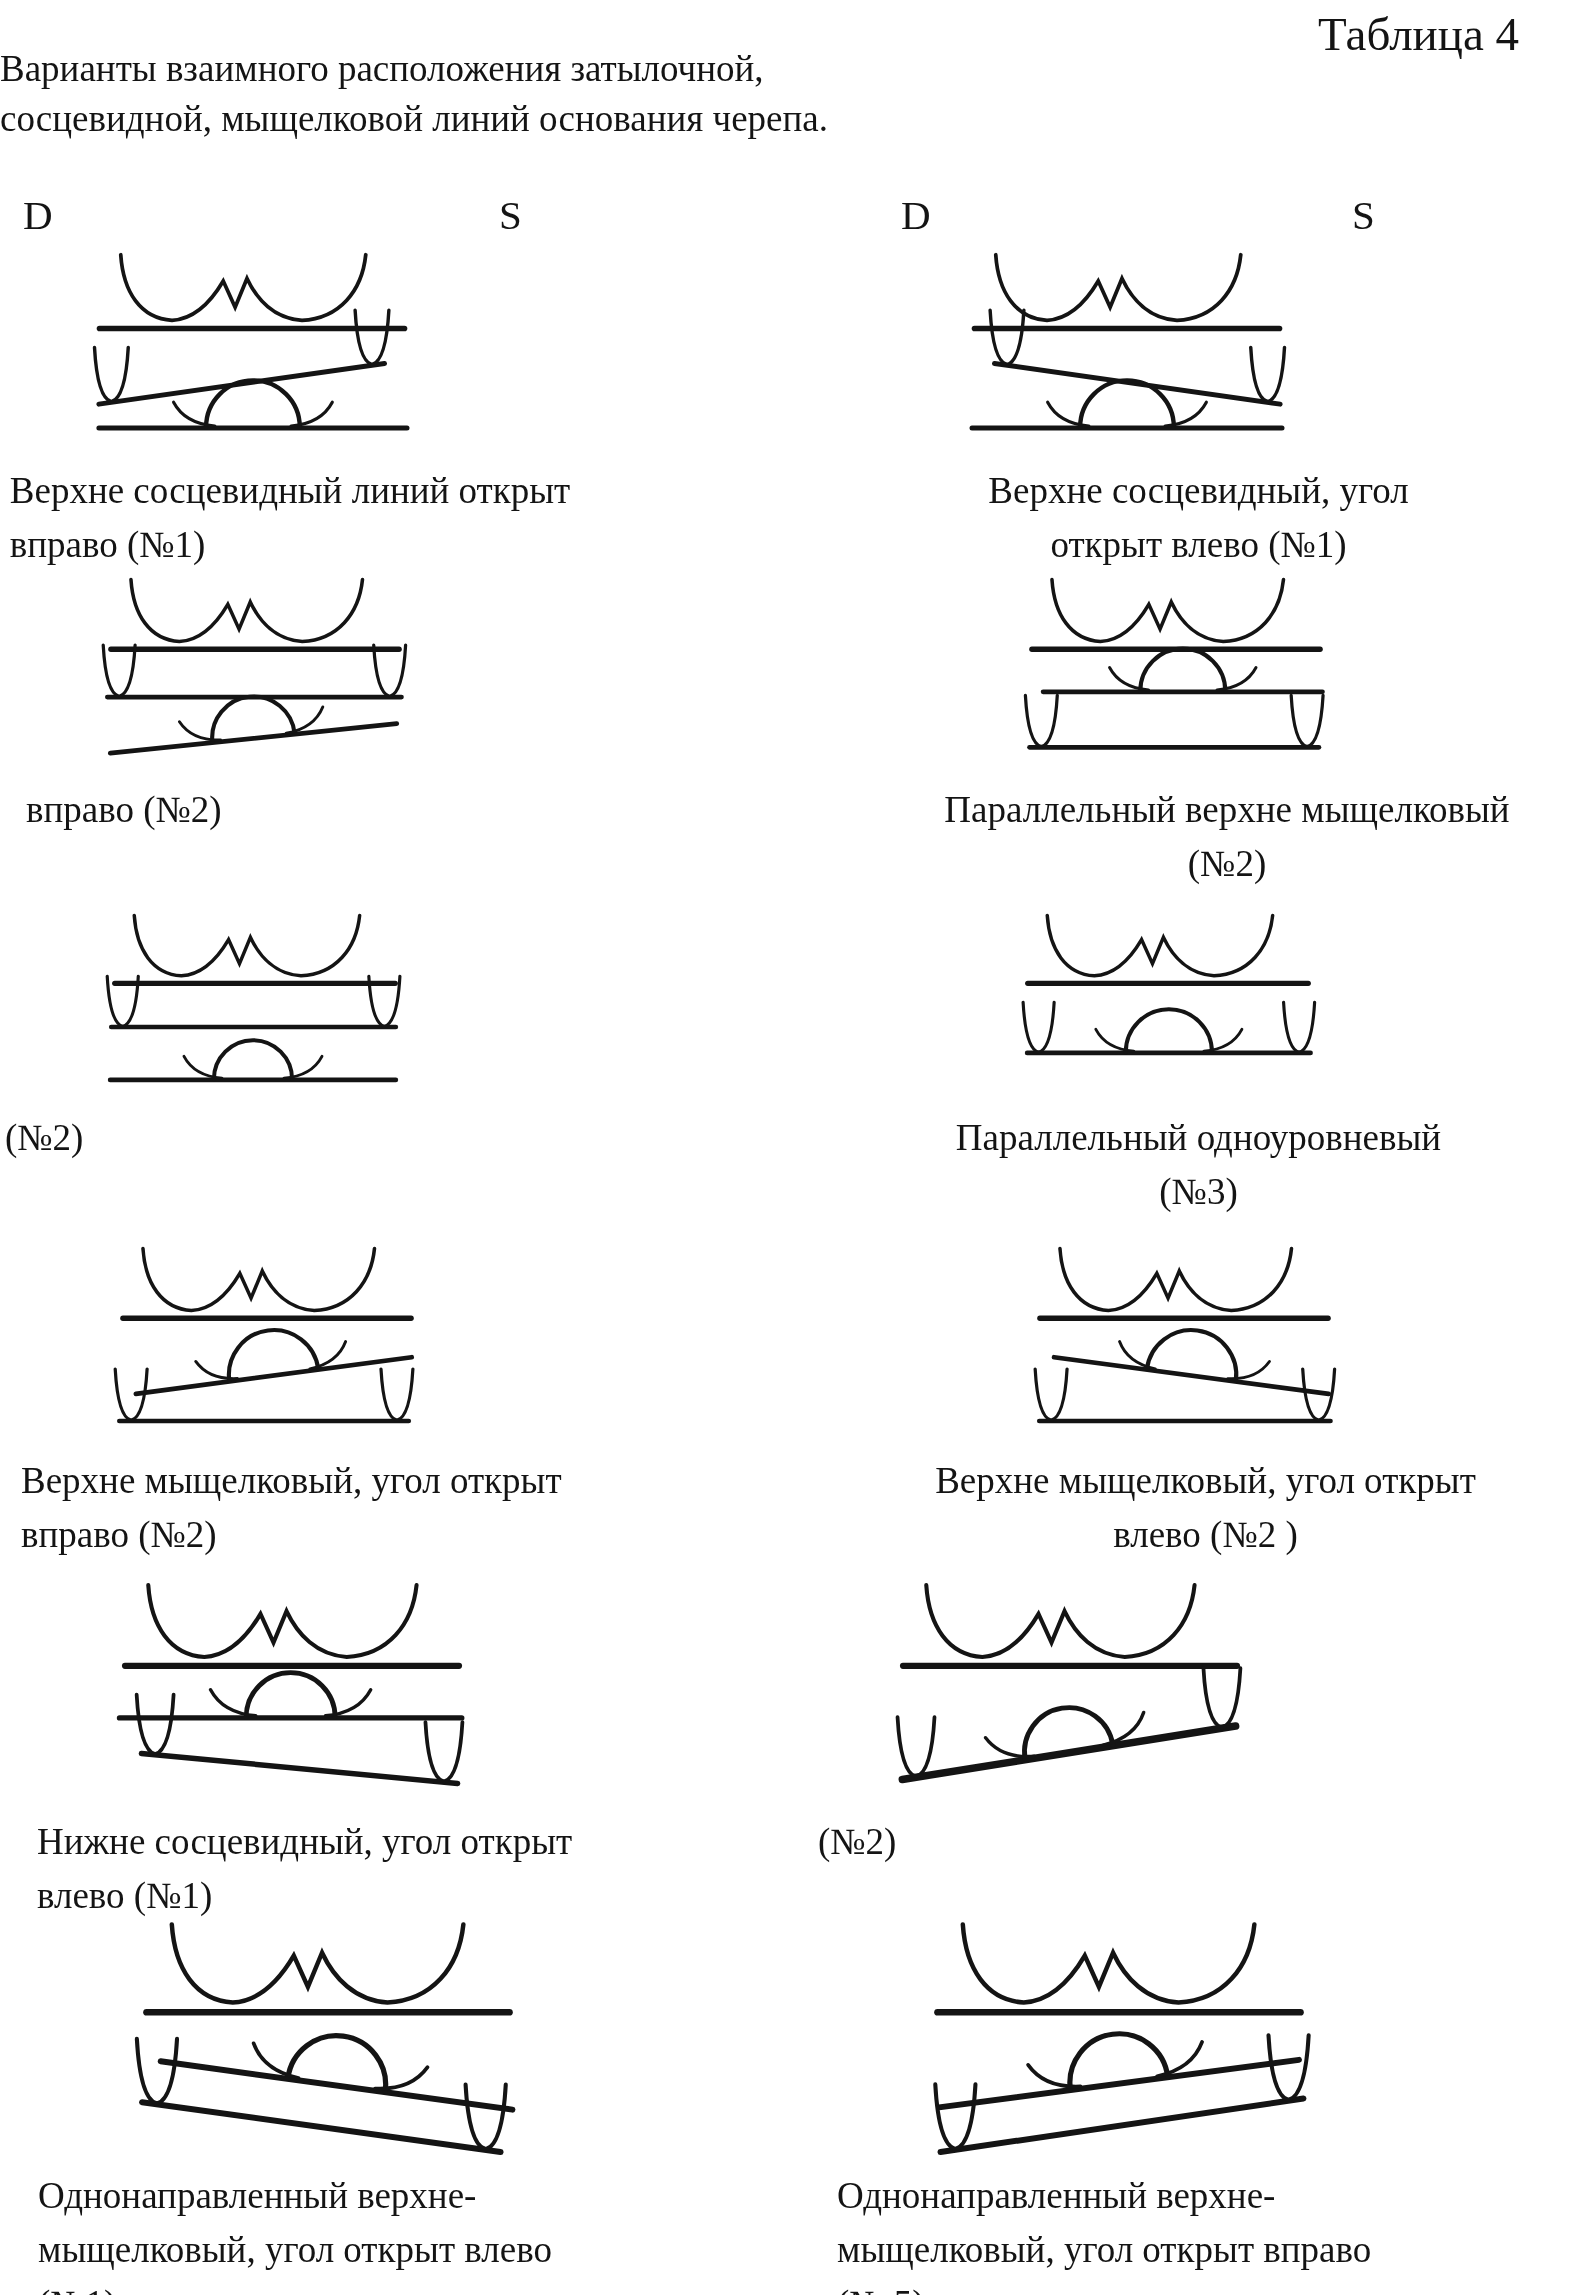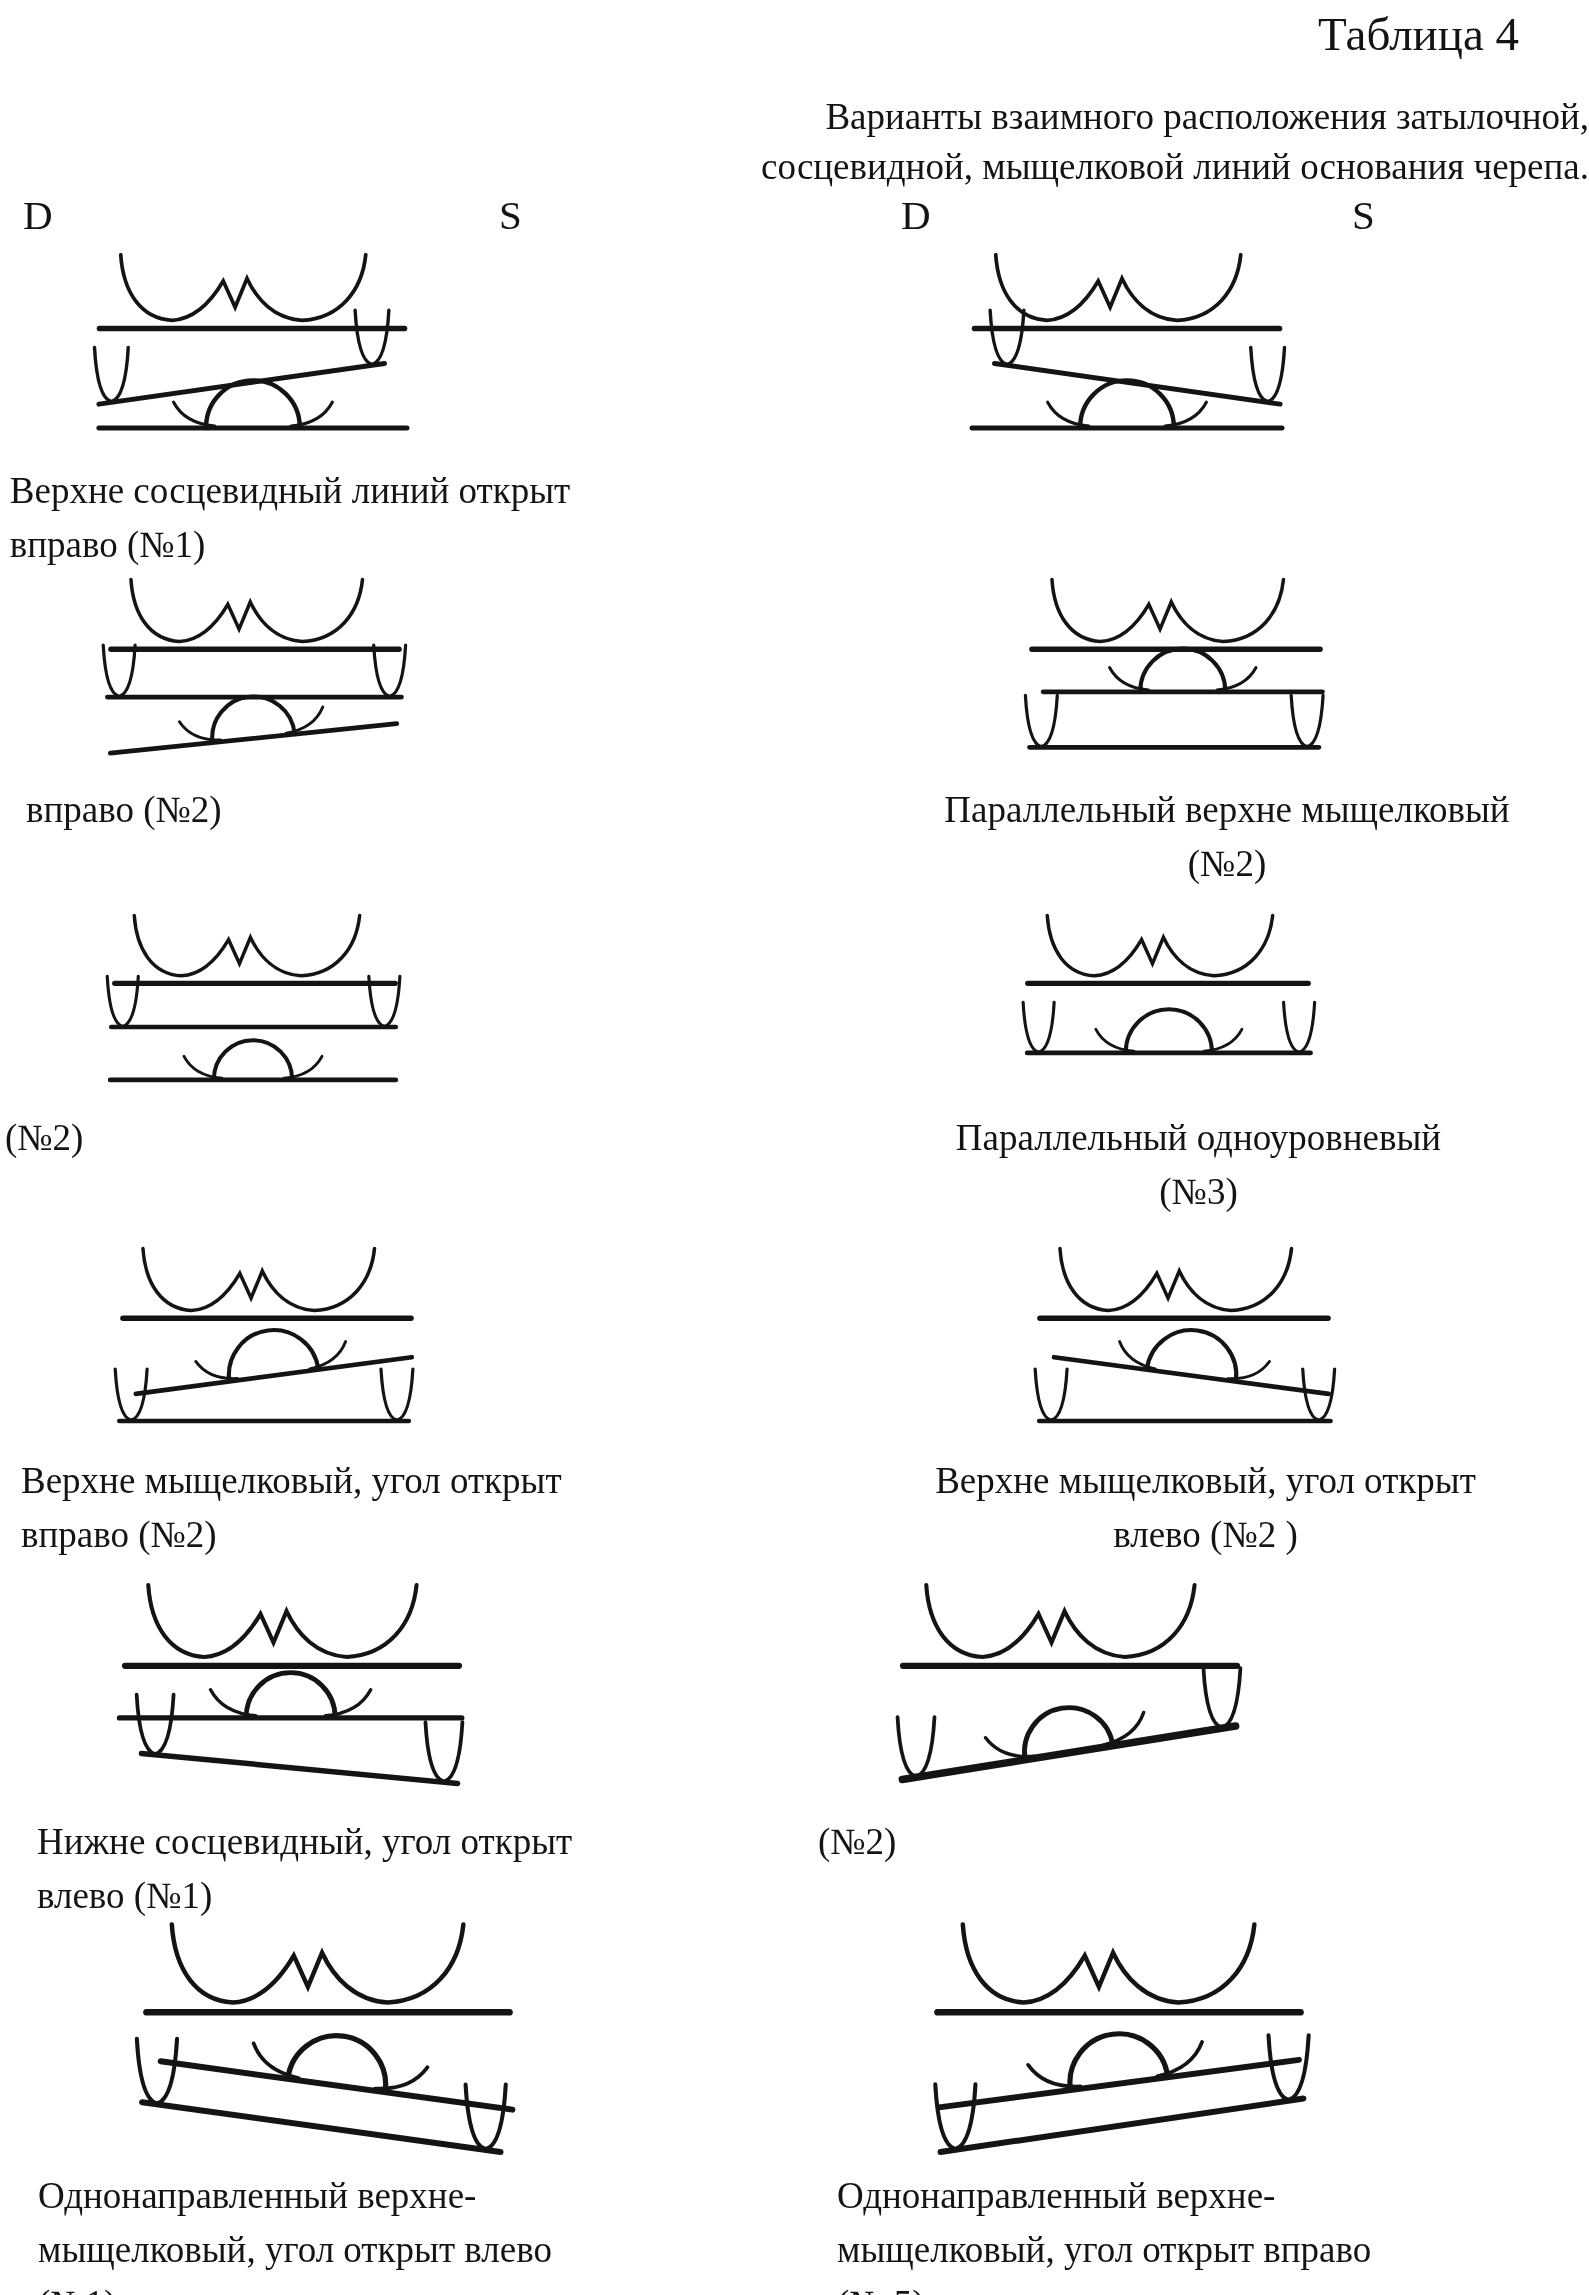--- a/index.html
+++ b/index.html
@@ -1,21 +1,21 @@
 <!DOCTYPE html>
 <html style="font-size:13px"><head>
 <meta charset="utf-8">
 <style>
   html,body{margin:0;padding:0;background:#fff;}
   body{width:1589px;height:2295px;overflow:hidden;
        font-family:"Liberation Serif","DejaVu Serif",serif;color:#141414;}
   .page{position:relative;width:1589px;height:2295px;background:#fff;}
   .header{position:relative;height:251px;}
   .table-label{position:absolute;top:6.5px;right:70px;font-size:47px;}
-  .main-title{padding-top:92px;text-align:right;font-size:37px;line-height:1.36;}
+  .main-title{padding-top:44px;text-align:left;font-size:37px;line-height:1.36;}
   .ds-row{position:absolute;top:191px;left:0;width:100%;height:60px;font-size:41px;}
   .ds-row span{position:absolute;top:0;}
   .ds-left-d{left:23px;}  .ds-left-s{left:499px;}
   .ds-right-d{left:901px;} .ds-right-s{left:1352px;}
   .rows{display:grid;grid-template-columns:795px 795px;}
   .cell{position:relative;overflow:visible;}
   .diagram-wrap{display:block;}
   .caption{font-size:37px;line-height:54px;}
   .caption div{white-space:nowrap;}
   svg{display:block;}
@@ -80,20 +80,24 @@
             <g fill="none" stroke="#141414" stroke-linecap="round">
               <path d="M 32 283 L 528 283" stroke-width="8"></path>
               <g transform="rotate(0.00 280 282)">
                 <path d="M 205 282 A 75 75 0 0 1 355 282" stroke-width="7"></path>
                 <path d="M 153 242 Q 171 276 219 280" stroke-width="5"></path>
                 <path d="M 407 242 Q 389 276 341 280" stroke-width="5"></path>
               </g>
             </g>
           </svg>
         </div>
+        <div class="caption" style="margin-top: 13px; margin-left: 77px; width: 653px; text-align: center;">
+          <div>Верхне сосцевидный, угол</div>
+          <div>открыт влево (№1)</div>
+        </div>
       </div>
       <div class="cell" style="height: 336px;">
         <div class="diagram-wrap" style="margin-left: 45px;">
           <svg viewBox="0 0 560 320" width="420" height="189">
             <g fill="none" stroke="#141414" stroke-linecap="round">
               <path d="M 70 6 C 74 66 102 108 152 111 C 188 109 214 82 234 48 L 253 90 L 272 44 C 288 78 316 108 360 111 C 420 108 456 64 462 6" stroke-width="6"></path>
               <path d="M 36 124 L 524 124" stroke-width="9"></path>
             </g>
             <g fill="none" stroke="#141414" stroke-linecap="round">
               <path d="M 30 205 L 528 205" stroke-width="8"></path>

